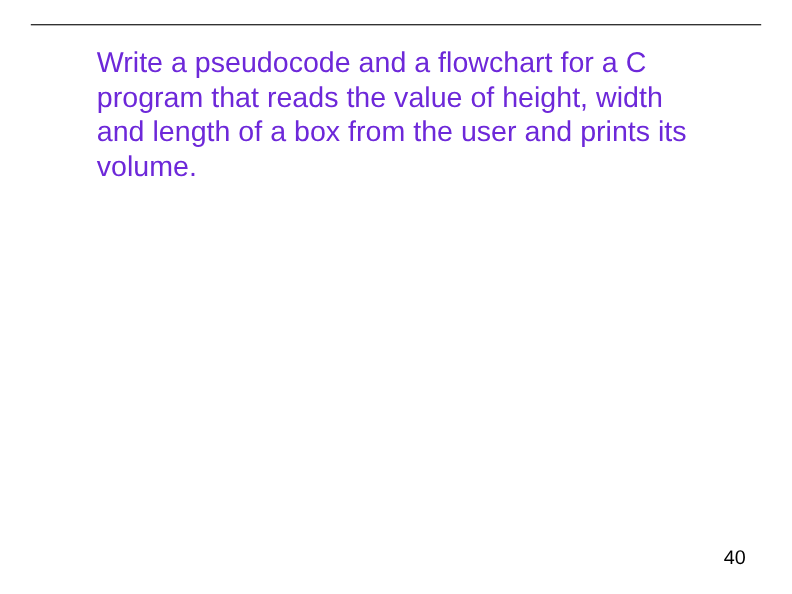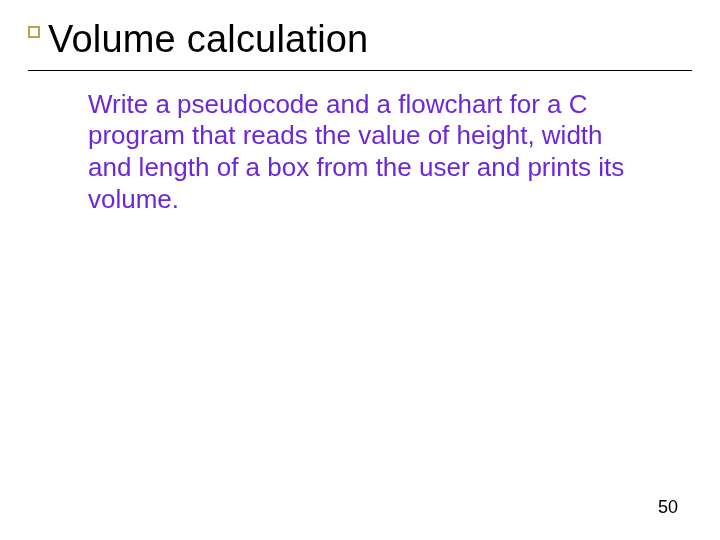--- a/index.html
+++ b/index.html
@@ -52,22 +52,18 @@
     right: 42px;
     bottom: 22px;
     font-size: 18px;
     color: #000;
   }
 </style>
 </head>
 <body>
 
 <div class="slide">
-  <div class="title-block">
-    <div class="accent-box"></div>
-    <h1 class="title">Volume calculation</h1>
-  </div>
   <hr class="rule">
   <div class="body">
     <p class="body-text">Write a pseudocode and a flowchart for a C program that reads the value of height, width and length of a box from the user and prints its volume.</p>
   </div>
-  <div class="pagenum">50</div>
+  <div class="pagenum">40</div>
 </div>
 
 </body></html>

